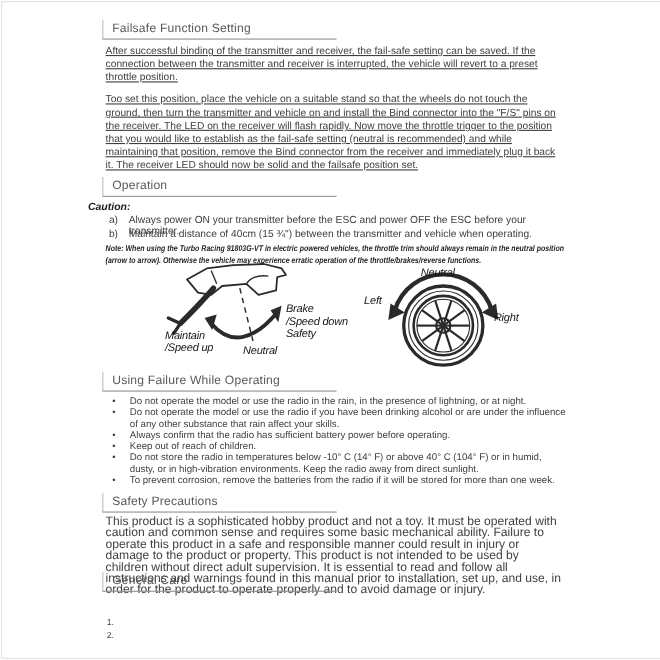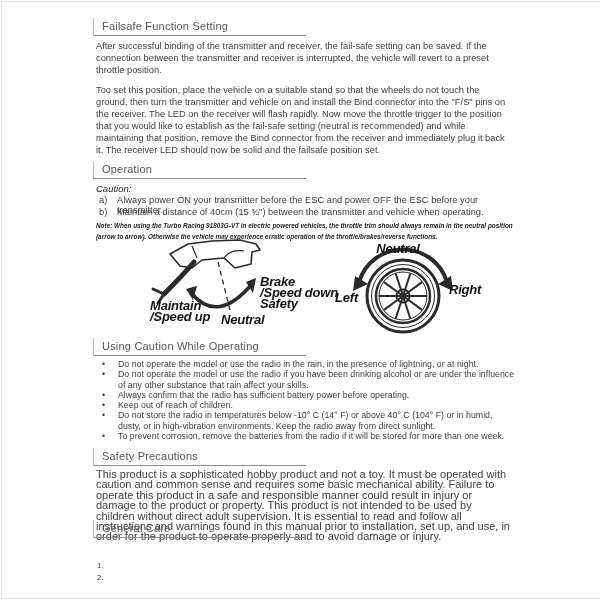--- a/index.html
+++ b/index.html
@@ -2,33 +2,33 @@
 <html><head>
 <meta charset="utf-8">
 <style>
   html,body{margin:0;padding:0;background:#ffffff;}
   .page{position:relative;width:600px;height:600px;background:#fff;overflow:hidden;
         font-family:"Liberation Sans","DejaVu Sans",sans-serif;color:#404040;
         outline:1px solid #e3e3e3;outline-offset:-2px;padding-left:21px;}
   .sec-h{position:absolute;left:93px;width:204px;border-bottom:1px solid #8f8f8f;
          border-left:1px solid #bdbdbd;padding:2px 0 3px 8px;font-size:11px;color:#58585a;
          letter-spacing:.2px;white-space:nowrap;}
-  .body-p{position:absolute;left:96px;width:414px;font-size:9.3px;line-height:12px;color:#3f3f3f;}
-  .caution-label{position:absolute;left:96px;font-size:9.5px;font-weight:normal;font-style:italic;color:#1d1d1d;}
+  .body-p{position:absolute;left:96px;width:414px;font-size:9.3px;line-height:12px;color:#3f3f3f;text-decoration:underline;}
+  .caution-label{position:absolute;left:80px;font-size:9.5px;font-weight:bold;font-style:italic;color:#1d1d1d;}
   .ab-row{position:absolute;left:99px;width:414px;display:flex;font-size:9.3px;color:#3f3f3f;}
   .ab-marker{width:18px;flex:0 0 18px;}
   .note{position:absolute;left:96px;width:500px;font-size:7.6px;line-height:11px;
         font-weight:bold;font-style:italic;color:#242424;transform:scaleX(.84);transform-origin:0 0;}
   .bullets{position:absolute;left:99px;width:418px;top:359px;}
   .b-row{display:flex;font-size:8.8px;line-height:10.3px;color:#3f3f3f;}
   .b-dot{flex:0 0 16px;text-align:left;padding-left:3px;}
   .safety-p{position:absolute;left:96px;width:414px;font-size:11px;line-height:10.4px;color:#3f3f3f;}
   .gc-row{position:absolute;left:97px;width:420px;display:flex;font-size:7.9px;color:#3f3f3f;}
   .gc-num{flex:0 0 12px;}
-  .dlabel{position:absolute;font-size:13px;line-height:11px;font-weight:bold;font-style:italic;
+  .dlabel{position:absolute;font-size:10px;line-height:11px;font-weight:normal;font-style:italic;
           color:#141414;letter-spacing:-.2px;white-space:nowrap;}
   svg{position:absolute;overflow:visible;}
   .stroke{fill:none;stroke:#2a2a2a;}
 </style>
 </head>
 <body>
 
 <div class="page">
 
   <div class="sec-h" style="top:18px">
@@ -89,25 +89,25 @@
       <line x1="73" y1="58" x2="80.4" y2="35.2"></line>
         <line x1="73" y1="58" x2="92.4" y2="43.9"></line>
     </g>
     <circle class="stroke" cx="73" cy="58" r="6.5" stroke-width="2" fill="#fff"></circle>
     <circle cx="73" cy="58" r="2.2" fill="#2a2a2a"></circle>
     <path class="stroke" stroke-width="4" d="M29,44 A46,46 0 0 1 117,44"></path>
     <polygon fill="#2a2a2a" points="23,53 25,38 38,46"></polygon>
     <polygon fill="#2a2a2a" points="123,53 121,38 108,46"></polygon>
   </svg>
   <div class="dlabel" style="left:360px;top:243px;width:76px;text-align:center">Neutral</div>
-  <div class="dlabel" style="left:331px;top:292px;width:31px;text-align:center">Left</div>
+  <div class="dlabel" style="left:331px;top:268px;width:31px;text-align:left">Left</div>
   <div class="dlabel" style="left:449px;top:284px">Right</div>
 
   <div class="sec-h" style="top:338px">
-    <span>Using Caution While Operating</span>
+    <span>Using Failure While Operating</span>
   </div>
   <div class="bullets">
     <div class="b-row">
       <span class="b-dot">•</span>
       <span>Do not operate the model or use the radio in the rain, in the presence of lightning, or at night.</span>
     </div>
     <div class="b-row">
       <span class="b-dot">•</span>
       <span>Do not operate the model or use the radio if you have been drinking alcohol or are under the influence of any other substance that rain affect your skills.</span>
     </div>

